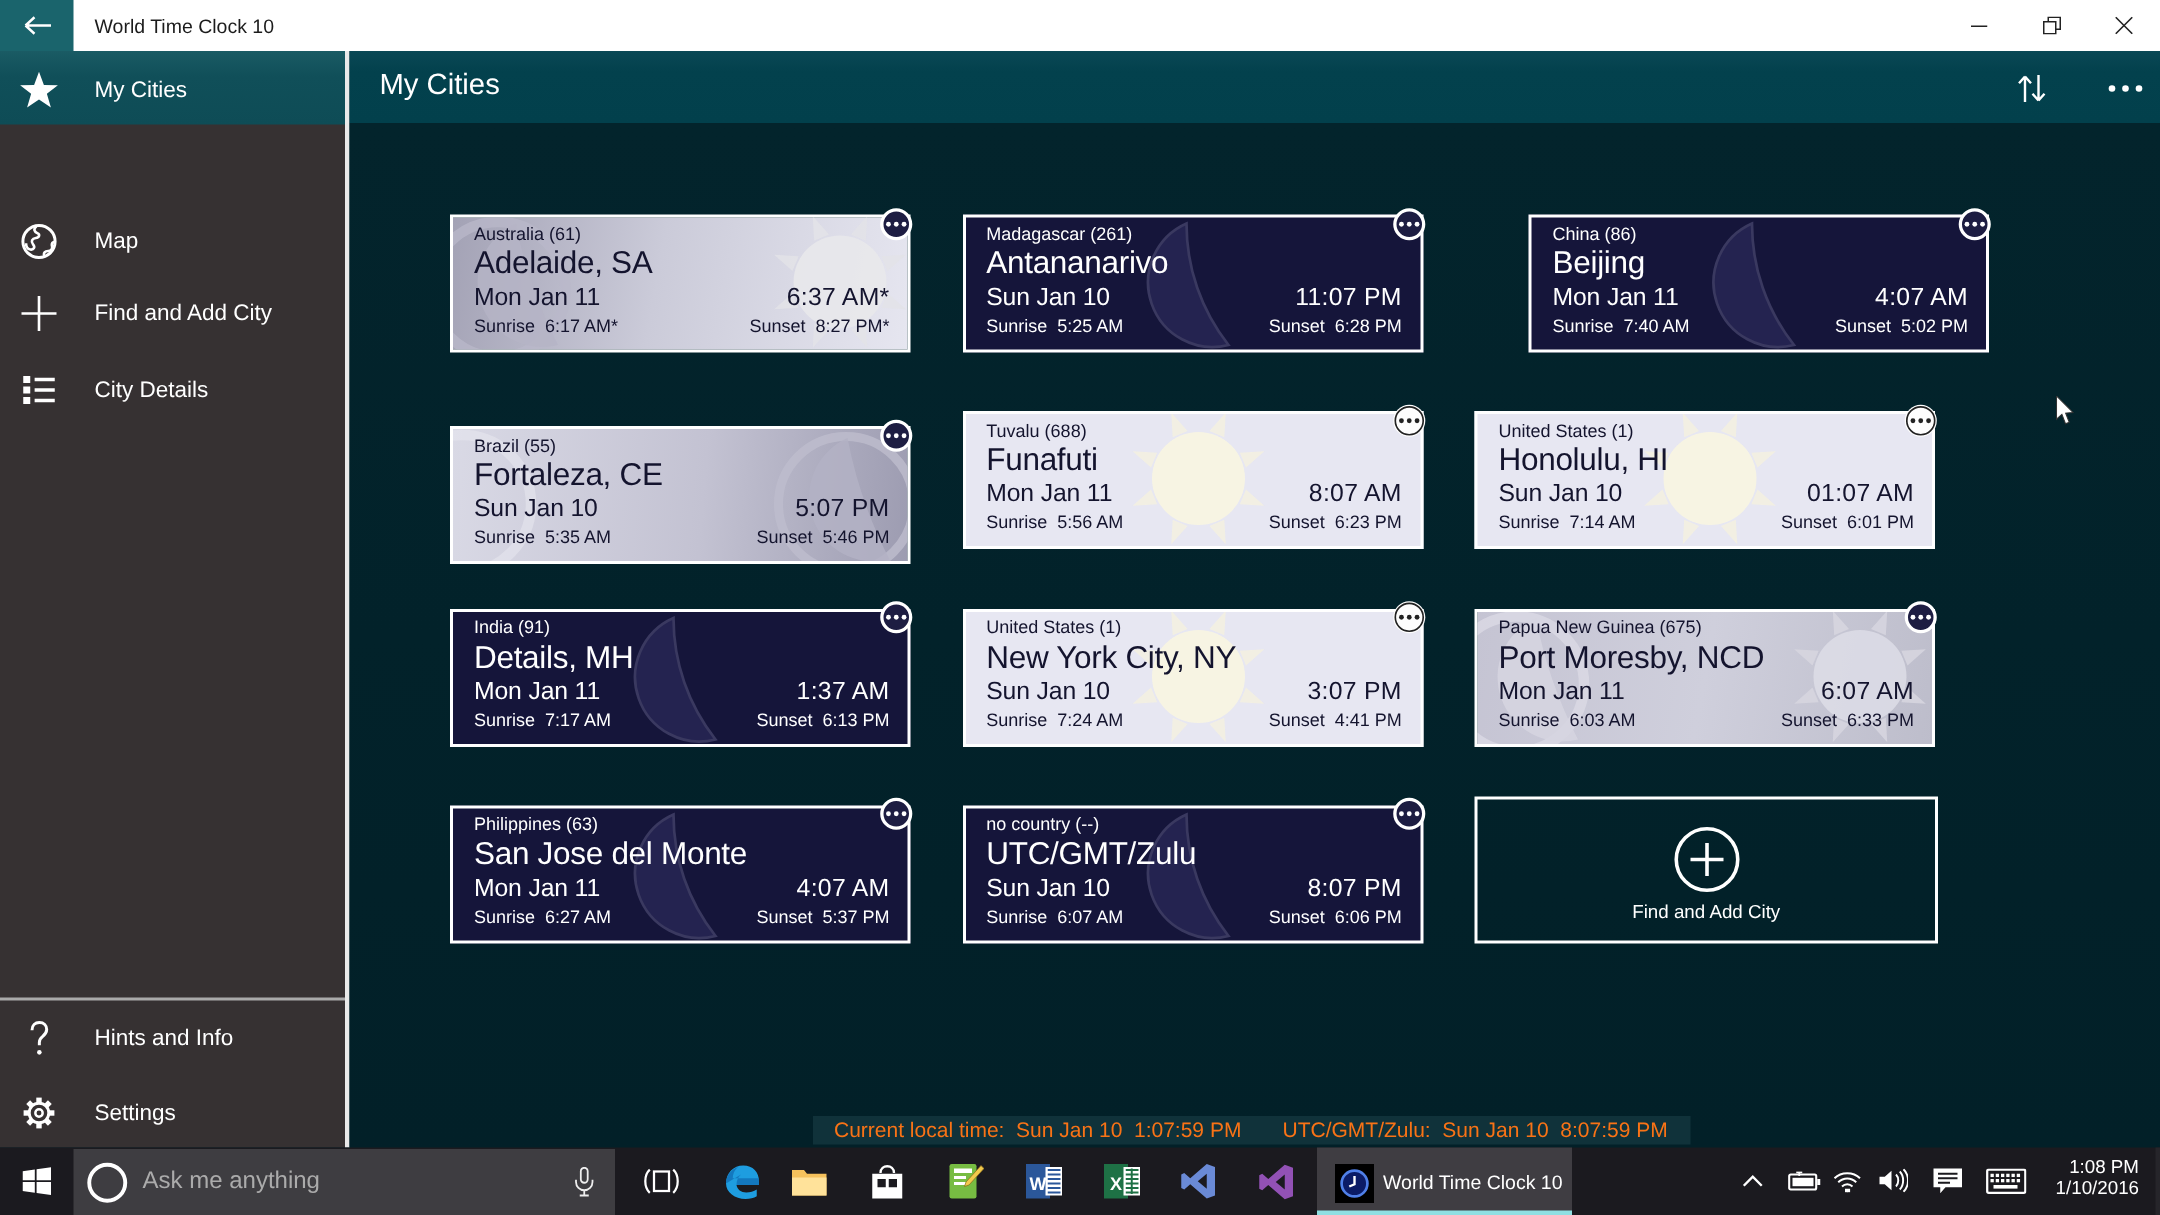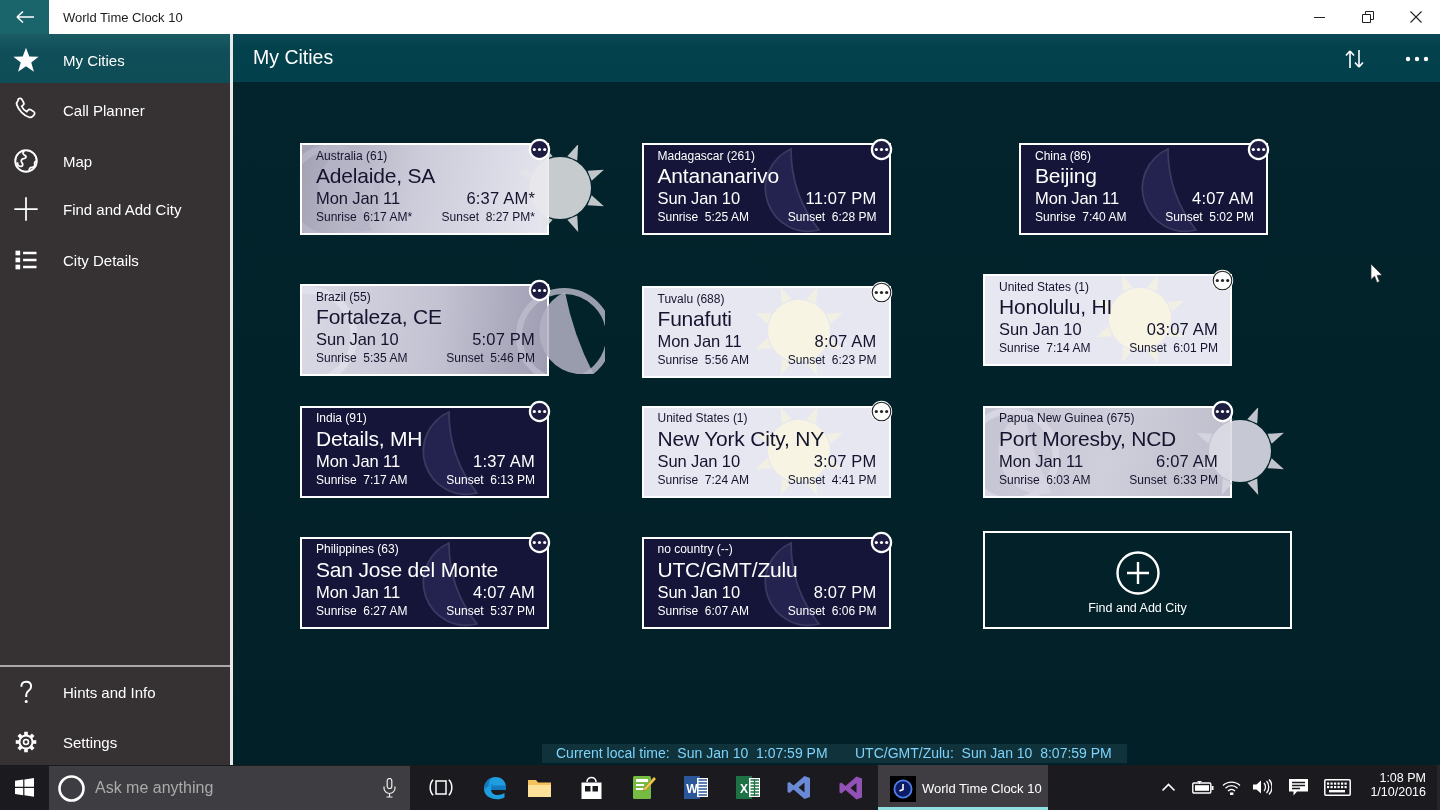--- a/index.html
+++ b/index.html
@@ -23,37 +23,37 @@
   #divider { left:230px; top:34px; width:2.5px; height:731px; background:#e9e9e9; }
 
   
   #band { left:233px; top:34px; width:1207px; height:48px; background:linear-gradient(#0a4855, #03414d 28%, #02404c); }
   #pagetitle { left:20px; top:calc(50% - 1.5px); transform:translateY(-50%); font-size:19.5px; color:#fff; }
 
   
   #content { left:233px; top:82px; width:1207px; height:683px; background:linear-gradient(#03242c, #02222a 50%, #022028); }
 
   
-  .card { position:absolute; width:249px; height:92px; border:2px solid #fff; }
+  .card { position:absolute; width:307px; height:92px; border:2px solid #fff; }
   .card.dark { background:#15153a; color:#fff; }
   .card.light { background:#e7e7f2; color:#14142e; }
   .c-country { position:absolute; left:14px; top:3.5px; font-size:12px; }
   .c-city { position:absolute; left:14px; top:19px; font-size:21px; letter-spacing:-0.2px; }
   .c-date { position:absolute; left:14px; top:44px; font-size:16.5px; letter-spacing:-0.1px; }
   .c-time { position:absolute; right:12px; top:44px; font-size:16.5px; letter-spacing:0.2px; }
   .c-rise { position:absolute; left:14px; top:65px; font-size:12px; }
   .c-set  { position:absolute; right:12px; top:65px; font-size:12px; }
   .c-svg { position:absolute; left:0px; top:0px; }
   .dots { position:absolute; }
 
   
   #findtile { left:983px; top:531px; width:309px; height:98px; border:2px solid #fff; }
 
   
-  #strip { left:542px; top:744px; width:585px; height:19px; background:#10323a; color:#7dd3fc; font-size:14px; line-height:19.5px; white-space:nowrap; }
+  #strip { left:542px; top:744px; width:585px; height:19px; background:#10323a; color:#f97316; font-size:14px; line-height:19.5px; white-space:nowrap; }
 
   
   #taskbar { left:0; top:765px; width:1440px; height:45px; background:#1b1a1f;padding-left:44px; }
   #search { left:49px; top:1px; width:361px; height:44px; background:#3e3d41; }
   #searchtxt { left:46px; top:50%; transform:translateY(-50%); font-size:16px; color:#ababab; }
   #appbtn { left:878px; top:0px; width:170px; height:45px; background:#3f3d42; }
   #appline { left:878px; top:42px; width:170px; height:3px; background:#8fdfe2; }
   #appbtntxt { left:44px; top:50%; transform:translateY(-50%); font-size:13px; color:#fff; white-space:nowrap; }
   .trayclock { right:14px; color:#fff; font-size:12.5px; text-align:right; }
 </style>
@@ -85,26 +85,20 @@
   </div>
 </div>
 
 <div id="sidebar" class="abs">
   <div id="sidesel" class="abs"></div>
   <div class="sideitem abs" style="top:1px; height:50px;">
     <svg class="ico" viewBox="0 0 24 24">
         <path d="M12 1.5 L14.8 9.1 L22.8 9.3 L16.5 14.2 L18.8 22 L12 17.4 L5.2 22 L7.5 14.2 L1.2 9.3 L9.2 9.1 Z" fill="#fff"></path>
       </svg>
     <span class="lbl">My Cities</span>
-  </div>
-  <div class="sideitem abs" style="top:56px;">
-    <svg class="ico" viewBox="0 0 24 24">
-        <path d="M5.5 2.5 c1,-0.8 2.5,-0.6 3 0.4 l1.4 2.6 c0.5,0.9 0.2,1.9 -0.6,2.5 l-1 0.8 c0.7,1.8 2.6,3.8 4.4,4.6 l0.9 -1.1 c0.6,-0.8 1.7,-1 2.5,-0.5 l2.5 1.6 c0.9,0.6 1.1,1.9 0.3,2.8 l-1.2 1.3 c-0.8,0.8 -2,1.1 -3,0.7 C10,16.8 5.6,12.1 4.1,7.4 c-0.3,-1.1 0,-2.3 0.8,-3.1 Z" fill="none" stroke="#fff" stroke-width="1.5"></path>
-      </svg>
-    <span class="lbl">Call Planner</span>
   </div>
   <div class="sideitem abs" style="top:107px;">
     <svg class="ico" viewBox="0 0 24 24">
       <circle cx="12" cy="12" r="9.2" fill="none" stroke="#fff" stroke-width="1.7"></circle>
       <path d="M10.5 3.4 C8.5 5 9.5 6.5 11 7.2 C12.8 8 12.2 9.8 10.2 10 C8 10.2 7.2 12 8.6 13.6 C10 15.2 9 17 7 16.6 C5.5 16.3 4.6 15 4.6 13" fill="none" stroke="#fff" stroke-width="1.5"></path>
       <path d="M15 20.3 C14.4 18.6 15.4 17.4 17.2 17.4 C19 17.4 19.8 16.2 19.4 14.4 C19.1 13.1 19.8 12.2 21.1 12.2" fill="none" stroke="#fff" stroke-width="1.5"></path>
     </svg>
     <span class="lbl">Map</span>
   </div>
   <div class="sideitem abs" style="top:155px;">
@@ -247,21 +241,21 @@
     <div class="c-time">5:07 PM</div>
     <div class="c-rise">Sunrise&nbsp;&nbsp;5:35 AM</div>
     <div class="c-set">Sunset&nbsp;&nbsp;5:46 PM</div>
     <svg class="dots" style="right:-4px;top:-7.5px" width="23" height="23" viewBox="0 0 23 23">
       <circle cx="11.5" cy="11.5" r="9.6" fill="#1d1d42" stroke="#fff" stroke-width="2.2"></circle>
       <circle cx="6.3" cy="11.5" r="1.6" fill="#fff"></circle>
           <circle cx="11.5" cy="11.5" r="1.6" fill="#fff"></circle>
           <circle cx="16.7" cy="11.5" r="1.6" fill="#fff"></circle>
     </svg>
       </div>
-      <div class="card light abs" style="left:408.5px;top:204px;">
+      <div class="card light abs" style="left:408.5px;top:192px;">
         <svg class="c-svg" width="303" height="88" viewBox="0 0 303 88">
     <path d="M198.8842777942861 61.17746303734177 L186.66702710552013 50.310909266175614 L182.56156312508384 60.222376087579164 Z" fill="#f3f0e2" opacity="0.92"></path>
           <path d="M173.17746303734177 86.88427779428612 L172.22237608757916 70.56156312508384 L162.3109092661756 74.66702710552015 Z" fill="#f3f0e2" opacity="0.92"></path>
           <path d="M136.82253696265823 86.88427779428612 L147.6890907338244 74.66702710552015 L137.77762391242084 70.56156312508385 Z" fill="#f3f0e2" opacity="0.92"></path>
           <path d="M111.11572220571388 61.17746303734177 L127.43843687491616 60.222376087579164 L123.33297289447985 50.31090926617561 Z" fill="#f3f0e2" opacity="0.92"></path>
           <path d="M111.11572220571387 24.822536962658262 L123.33297289447985 35.689090733824386 L127.43843687491615 25.777623912420843 Z" fill="#f3f0e2" opacity="0.92"></path>
           <path d="M136.82253696265826 -0.8842777942861275 L137.77762391242084 15.438436874916157 L147.68909073382437 11.332972894479859 Z" fill="#f3f0e2" opacity="0.92"></path>
           <path d="M173.17746303734177 -0.8842777942861133 L162.3109092661756 11.332972894479855 L172.22237608757916 15.43843687491615 Z" fill="#f3f0e2" opacity="0.92"></path>
           <path d="M198.88427779428613 24.822536962658244 L182.56156312508384 25.77762391242081 L186.66702710552013 35.68909073382438 Z" fill="#f3f0e2" opacity="0.92"></path>
           <circle cx="155" cy="43" r="31" fill="#f9f5e2" opacity="0.92"></circle>
@@ -288,21 +282,21 @@
           <path d="M111.11572220571388 61.17746303734177 L127.43843687491616 60.222376087579164 L123.33297289447985 50.31090926617561 Z" fill="#f3f0e2" opacity="0.92"></path>
           <path d="M111.11572220571387 24.822536962658262 L123.33297289447985 35.689090733824386 L127.43843687491615 25.777623912420843 Z" fill="#f3f0e2" opacity="0.92"></path>
           <path d="M136.82253696265826 -0.8842777942861275 L137.77762391242084 15.438436874916157 L147.68909073382437 11.332972894479859 Z" fill="#f3f0e2" opacity="0.92"></path>
           <path d="M173.17746303734177 -0.8842777942861133 L162.3109092661756 11.332972894479855 L172.22237608757916 15.43843687491615 Z" fill="#f3f0e2" opacity="0.92"></path>
           <path d="M198.88427779428613 24.822536962658244 L182.56156312508384 25.77762391242081 L186.66702710552013 35.68909073382438 Z" fill="#f3f0e2" opacity="0.92"></path>
           <circle cx="155" cy="43" r="31" fill="#f9f5e2" opacity="0.92"></circle>
   </svg>
     <div class="c-country">United States (1)</div>
     <div class="c-city">Honolulu, HI</div>
     <div class="c-date">Sun Jan 10</div>
-    <div class="c-time">03:07 AM</div>
+    <div class="c-time">01:07 AM</div>
     <div class="c-rise">Sunrise&nbsp;&nbsp;7:14 AM</div>
     <div class="c-set">Sunset&nbsp;&nbsp;6:01 PM</div>
     <svg class="dots" style="right:-4px;top:-7.5px" width="23" height="23" viewBox="0 0 23 23">
      <circle cx="11.5" cy="11.5" r="10.7" fill="#fdfdfd"></circle>
      <circle cx="11.5" cy="11.5" r="9.3" fill="#fdfdfd" stroke="#222" stroke-width="1.1"></circle>
      <circle cx="6.3" cy="11.5" r="1.6" fill="#222"></circle>
           <circle cx="11.5" cy="11.5" r="1.6" fill="#222"></circle>
           <circle cx="16.7" cy="11.5" r="1.6" fill="#222"></circle>
   </svg>
       </div>

